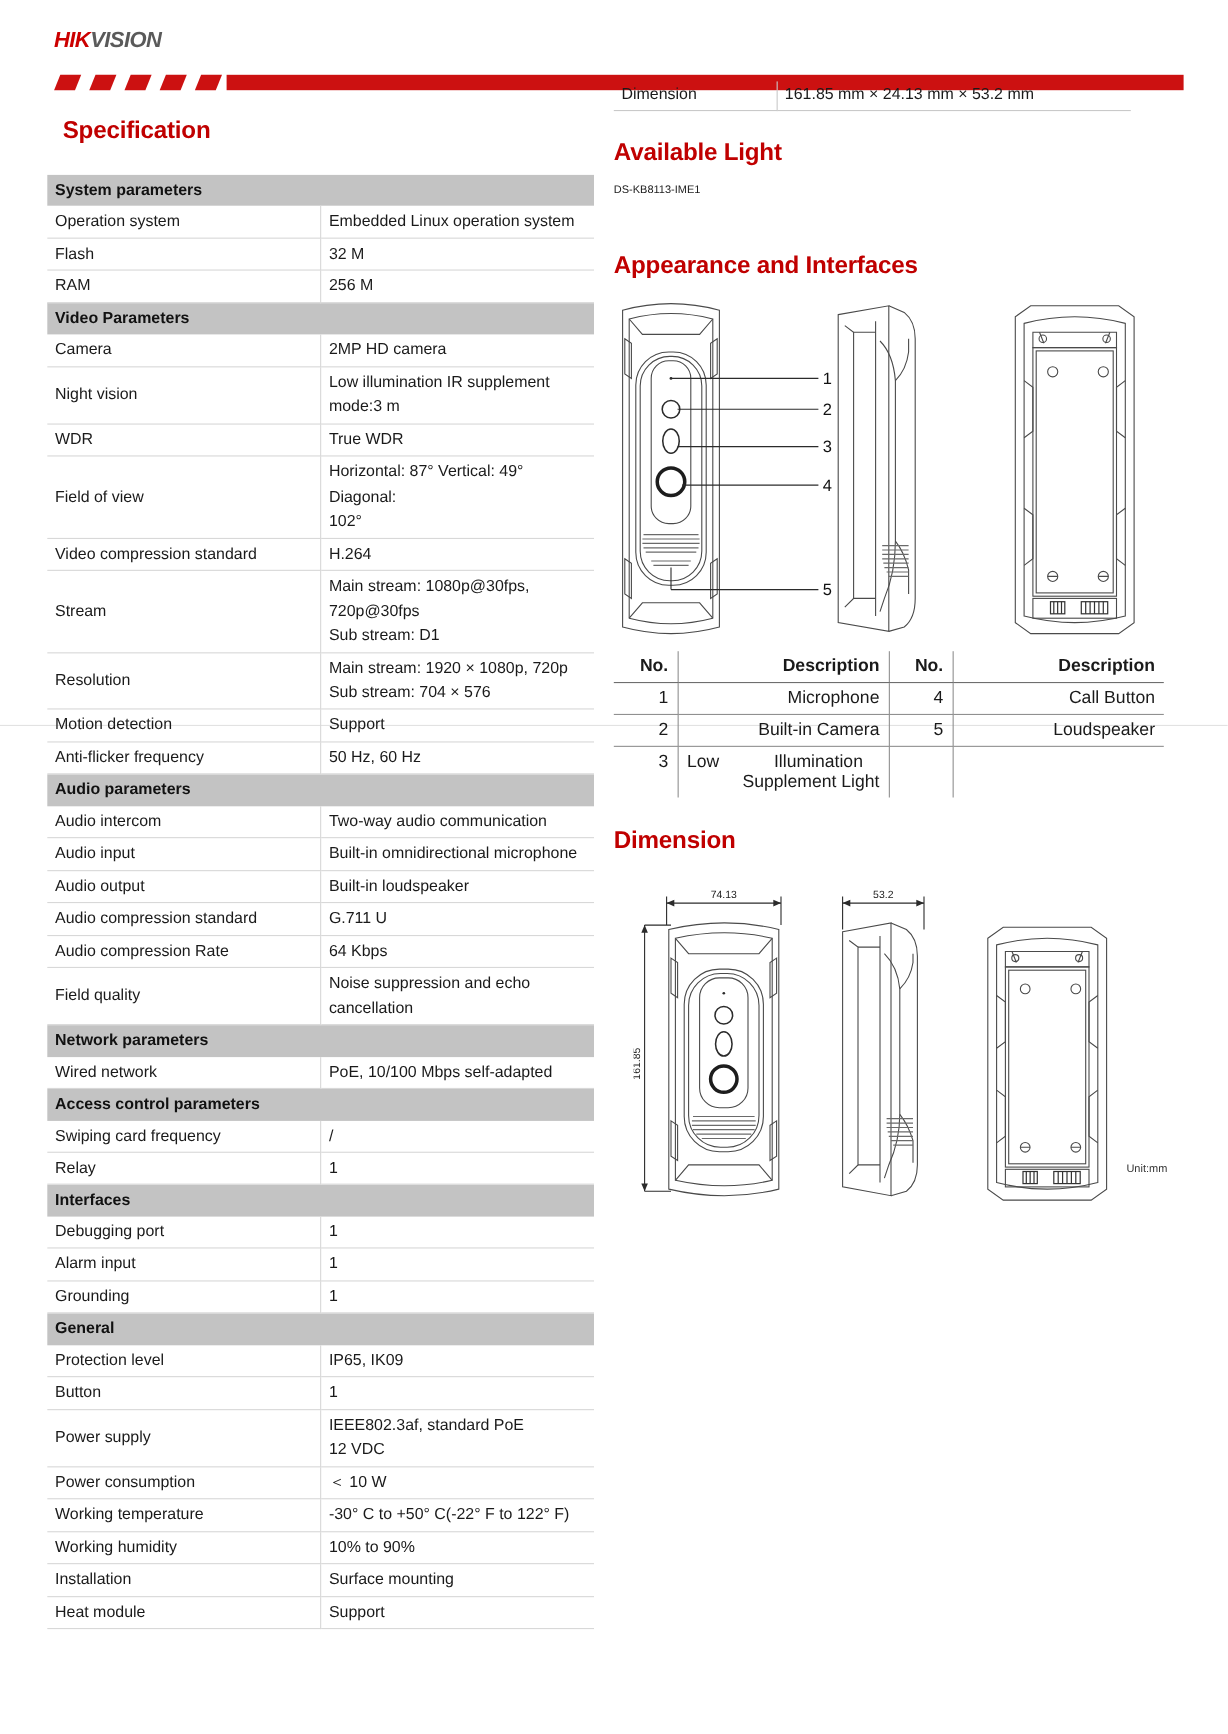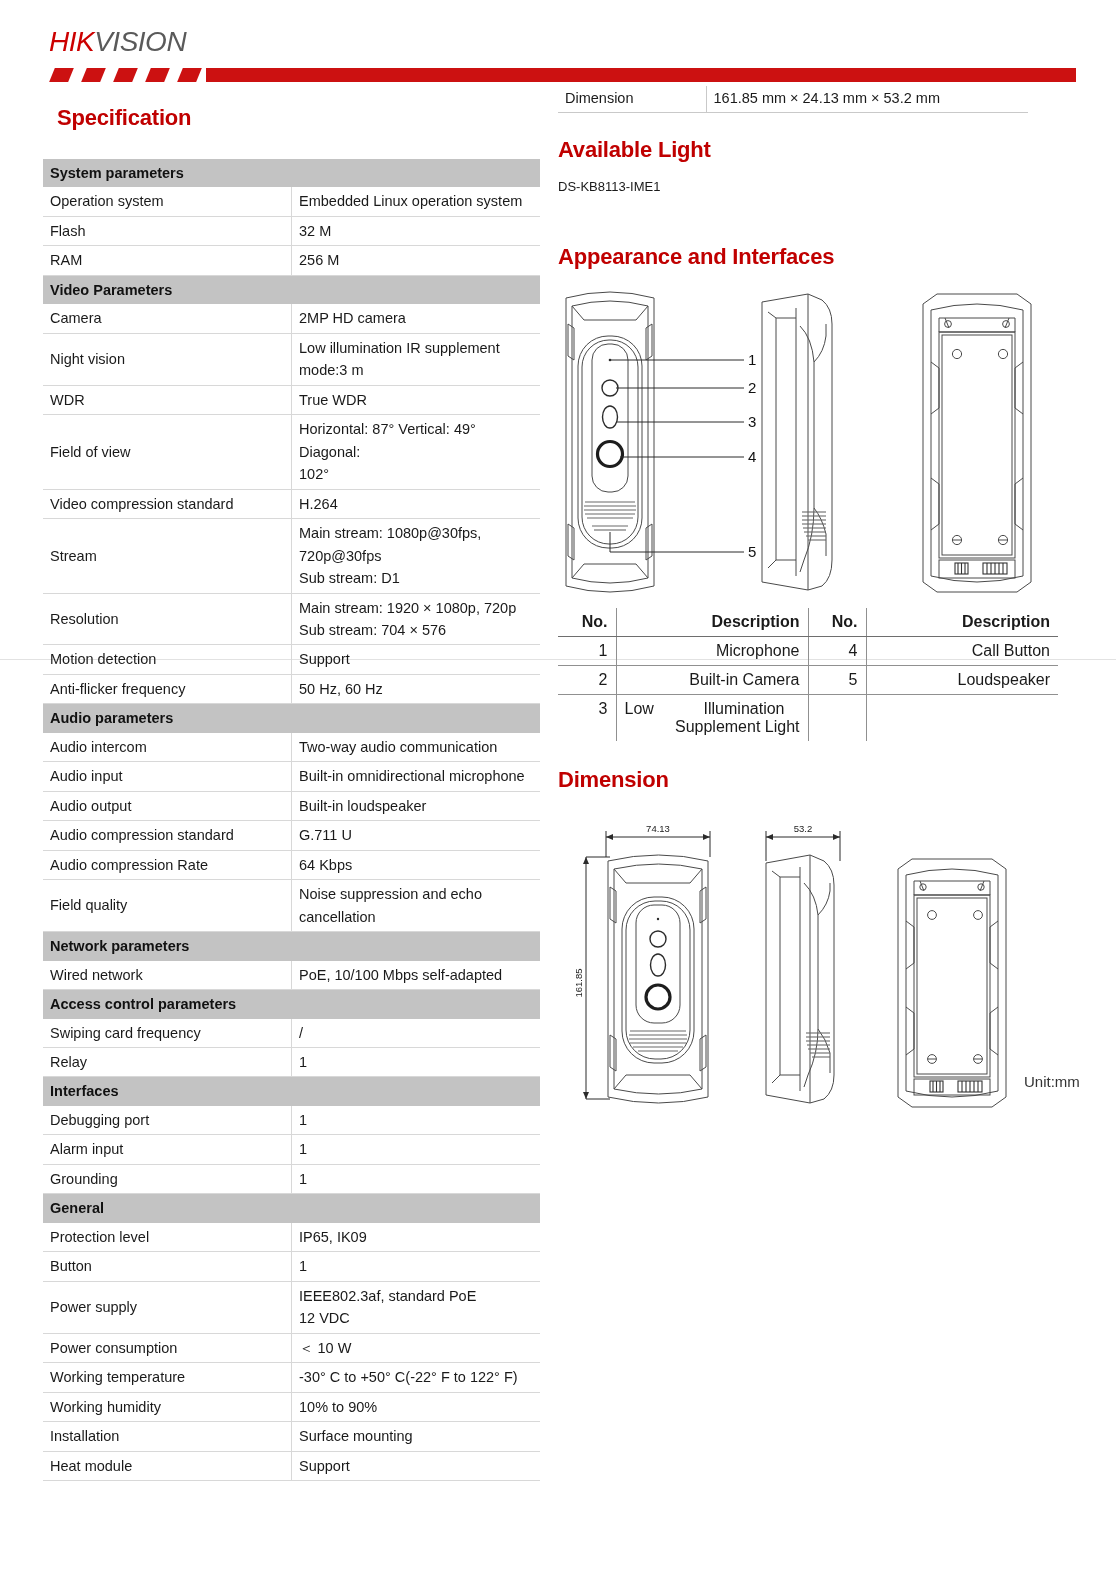--- a/index.html
+++ b/index.html
@@ -10,21 +10,21 @@
     font-family: "Liberation Sans", sans-serif;
     color: #1a1a1a;
     position: relative;
     overflow: hidden;
   }
 
   
   .header { position: absolute; left: 0; top: 0; width: 1116px; height: 90px; }
   .logo {
     position: absolute; left: 49px; top: 26px;
-    font-size: 28px; font-weight: normal; font-style: italic;
+    font-size: 20px; font-weight: bold; font-style: italic;
     letter-spacing: -0.5px; white-space: nowrap;
   }
   .logo .hik { color: #CC0000; }
   .logo .vision { color: #5a5a5a; }
 
   .redbar { position: absolute; left: 48px; top: 68px; width: 1028px; height: 14px; }
   .redbar .dash {
     position: absolute; top: 0; width: 19px; height: 14px;
     background: #CC1111;
     transform: skewX(-22deg);
@@ -59,31 +59,31 @@
   table.spec td.k { width: 148px; border-right: 1px solid #d8d8d8; }
   table.spec td.v { width: 349px; }
   table.spec tr.section td {
     background: #c3c3c3; font-weight: bold; font-size: 14.5px;
     padding: 3px 6px 3px 7px; border-bottom: none; border-right: none;
     color: #111;
   }
   table.spec td .ln { display: block; }
 
   
-  .col-right { position: absolute; left: 558px; top: 86px; width: 520px; }
+  .col-right { position: absolute; left: 558px; top: 74px; width: 520px; }
 
   table.dim-top { width: 470px; border-collapse: collapse; table-layout: fixed; }
   table.dim-top td {
     font-size: 14.5px; padding: 4px 6px 6px 7px;
     border-bottom: 1px solid #c9c9c9; vertical-align: middle;
   }
   table.dim-top td.k { width: 148px; border-right: 1px solid #c9c9c9; }
 
   .sec-model { margin-top: 24px; }
-  .model-text { font-size: 13px; margin-top: 16px; }
+  .model-text { font-size: 10px; margin-top: 16px; }
 
   .sec-appearance { margin-top: 50px; }
 
   .fig-row { margin-top: 14px; position: relative; width: 520px; height: 318px; }
   .fig-front { position: absolute; left: 0; top: 0; }
   .fig-side  { position: absolute; left: 198px; top: 6px; }
   .fig-rear  { position: absolute; left: 355px; top: 4px; }
 
   table.desc { width: 500px; border-collapse: collapse; table-layout: fixed; margin-top: 6px; }
   table.desc td, table.desc th {
@@ -99,21 +99,21 @@
   table.desc tr:last-child td { border-bottom: none; }
   .justify-pair { display: flex; justify-content: space-between; width: 160px; }
 
   .sec-dimension { margin-top: 26px; }
   .dim-figs { margin-top: 22px; position: relative; width: 520px; height: 300px; }
   .dfig-front { position: absolute; left: 18px;  top: 0; }
   .dfig-side  { position: absolute; left: 200px; top: 2px; }
   .dfig-rear  { position: absolute; left: 330px; top: 2px; }
   .unit-label {
     position: absolute; left: 466px; top: 258px;
-    font-size: 15px; color: #333;
+    font-size: 10px; color: #333;
   }
 
   svg { display: block; }
   .stroke { fill: none; stroke: #4a4a4a; stroke-width: 1; }
   .stroke-d { fill: none; stroke: #2b2b2b; stroke-width: 1.4; }
   .lead { stroke: #2b2b2b; stroke-width: 1; fill: none; }
   .num { font-family: "Liberation Sans", sans-serif; font-size: 15px; fill: #111; }
   .dimtxt { font-family: "Liberation Sans", sans-serif; font-size: 9.5px; fill: #222; }
   .grill { stroke: #6a6a6a; stroke-width: 1.1; }
 </style>

